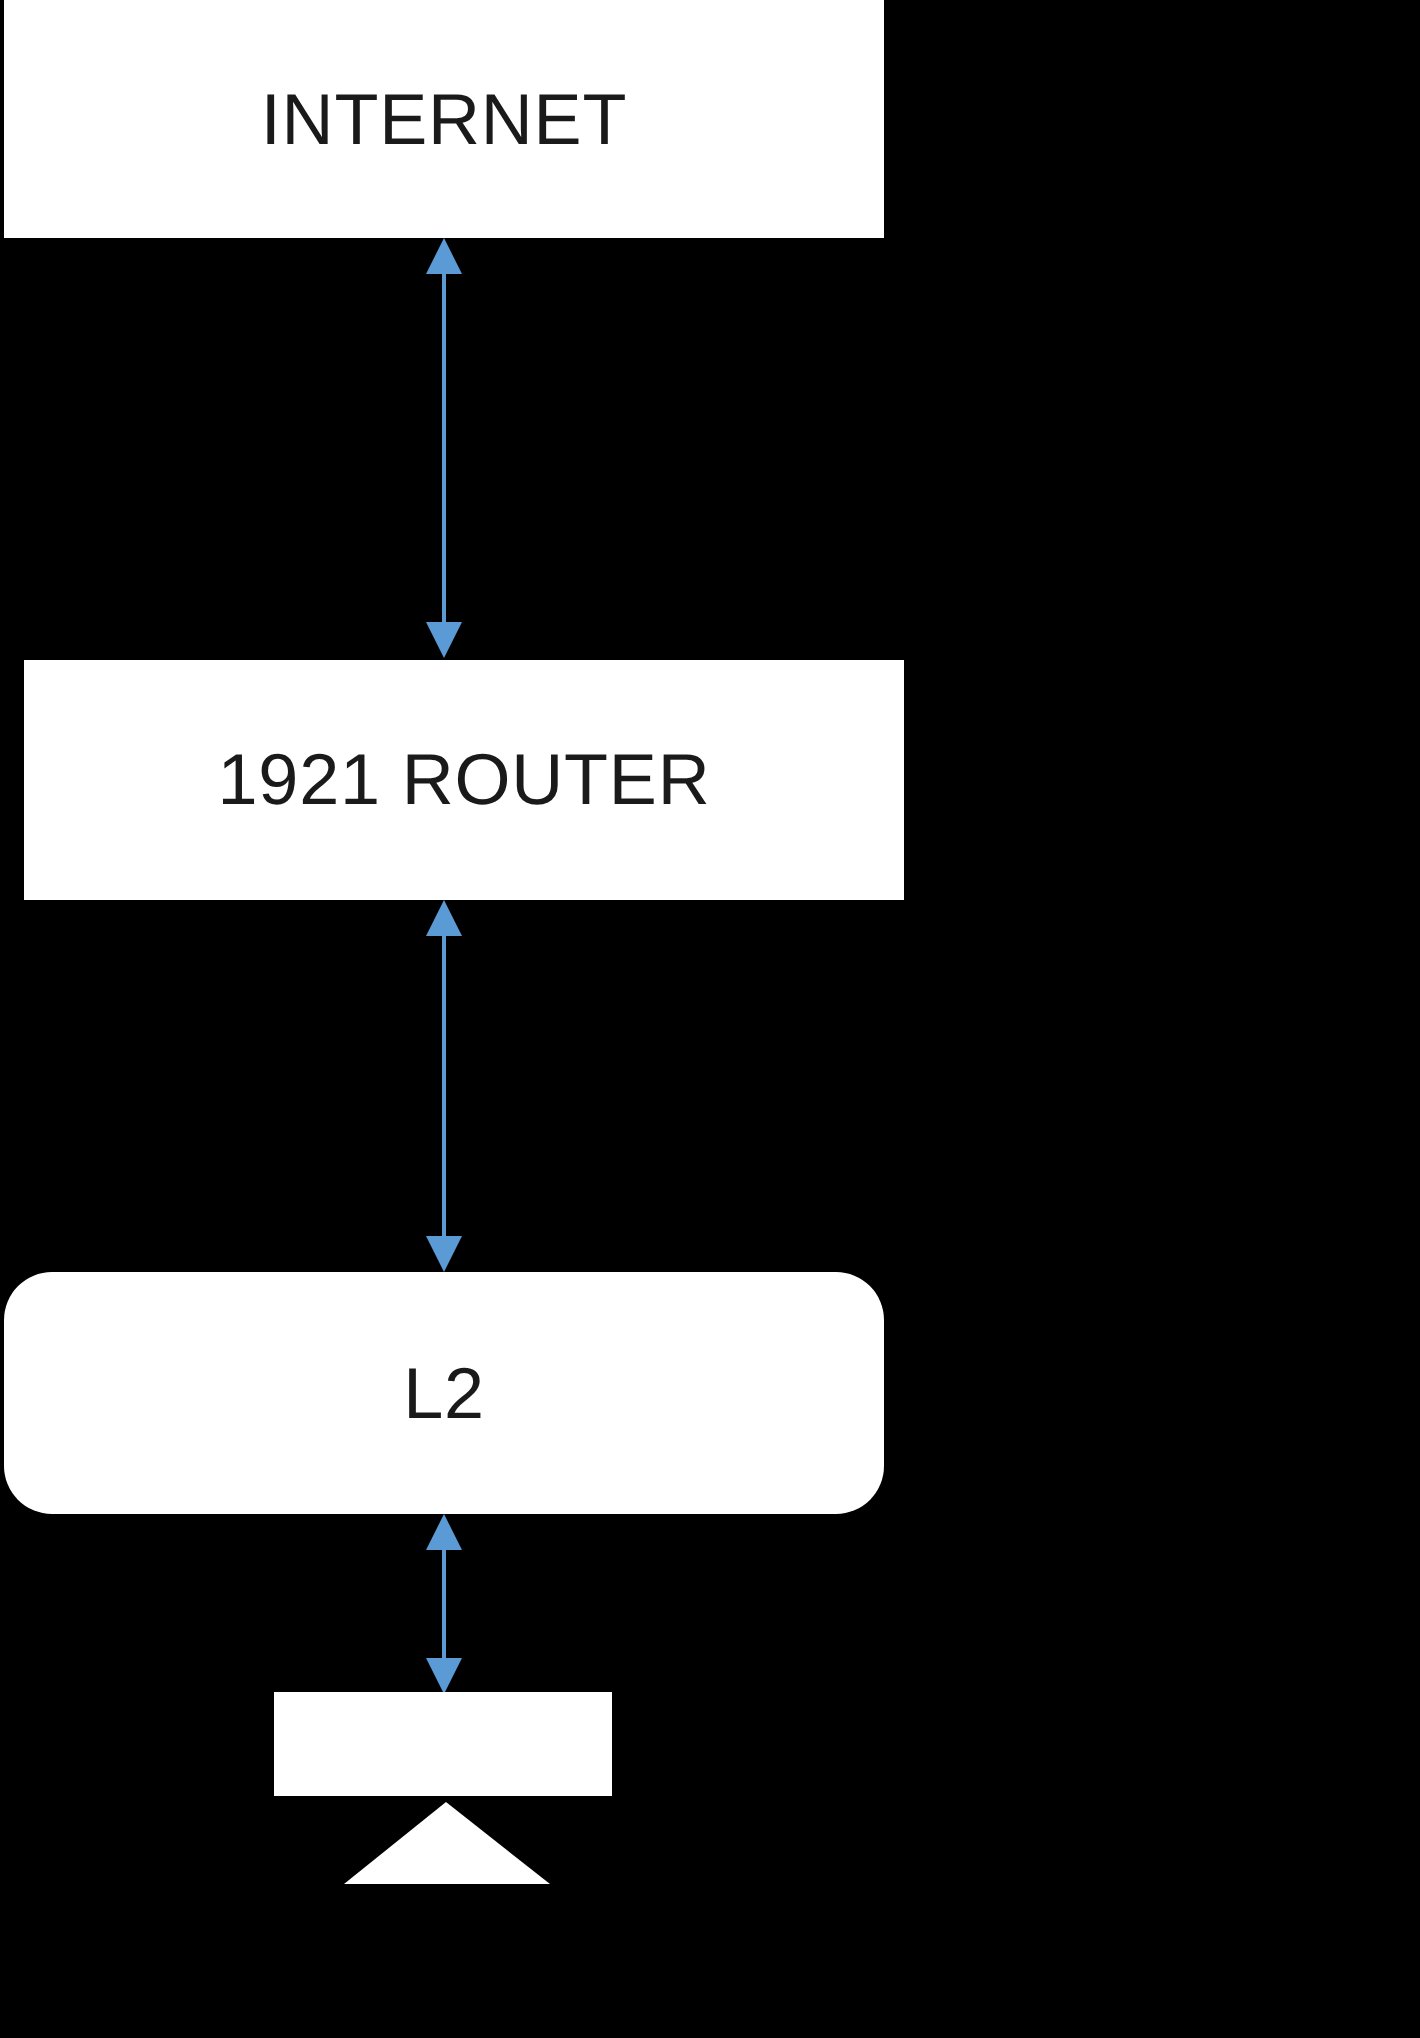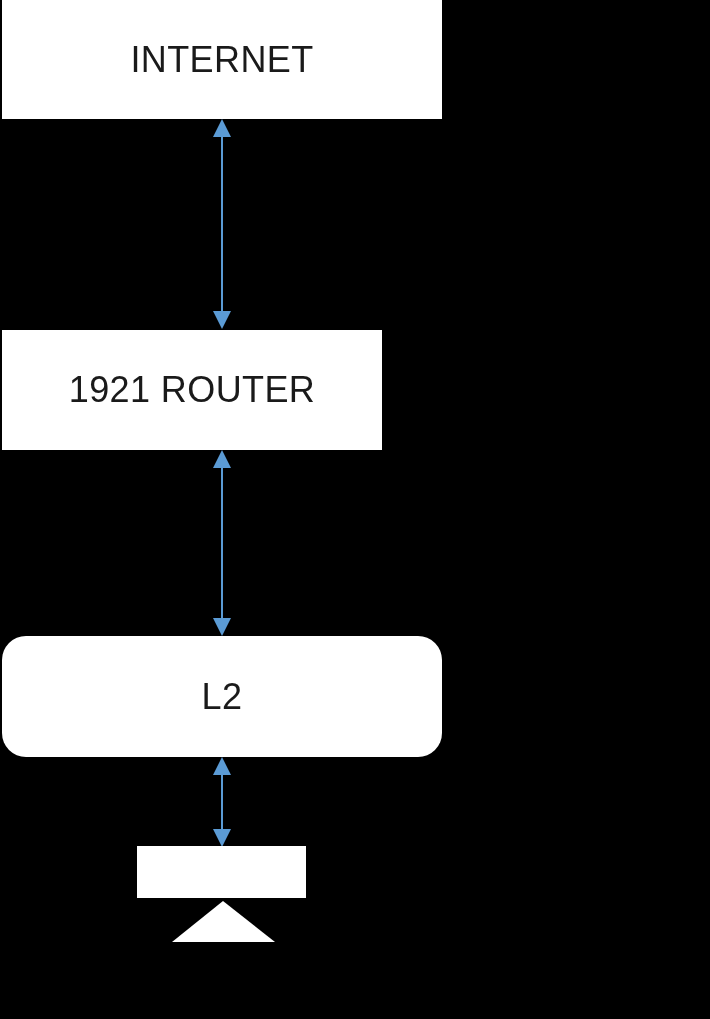--- a/index.html
+++ b/index.html
@@ -30,21 +30,21 @@
     font-family: "Liberation Sans", sans-serif;
     font-size: 36px;
     font-weight: 400;
     color: #1A1A1A;
     letter-spacing: 0.4px;
     line-height: 1;
     white-space: nowrap;
   }
   
   #box-internet { left: 2px;  top: 0px;   width: 440px; height: 119px; }
-  #box-router   { left: 2px;  top: 330px; width: 380px; height: 120px; }
+  #box-router   { left: 12px;  top: 330px; width: 440px; height: 120px; }
   #box-l2       { left: 2px;  top: 636px; width: 440px; height: 121px; border-radius: 24px; }
 
   .connector {
     position: absolute;
   }
   .connector svg { display: block; }
 
   #conn-internet-router { left: 206px; top: 118px; width: 32px; height: 212px; }
   #conn-router-l2       { left: 206px; top: 449px; width: 32px; height: 188px; }
   #conn-l2-endpoint     { left: 206px; top: 756px; width: 32px; height: 92px; }

